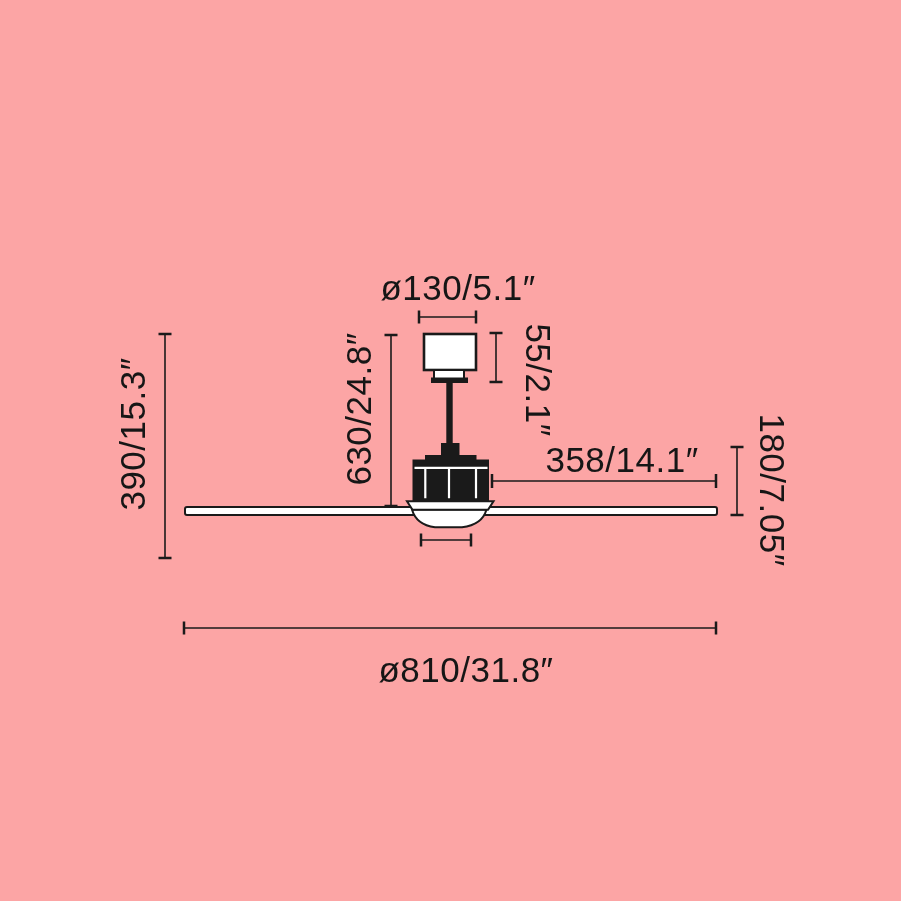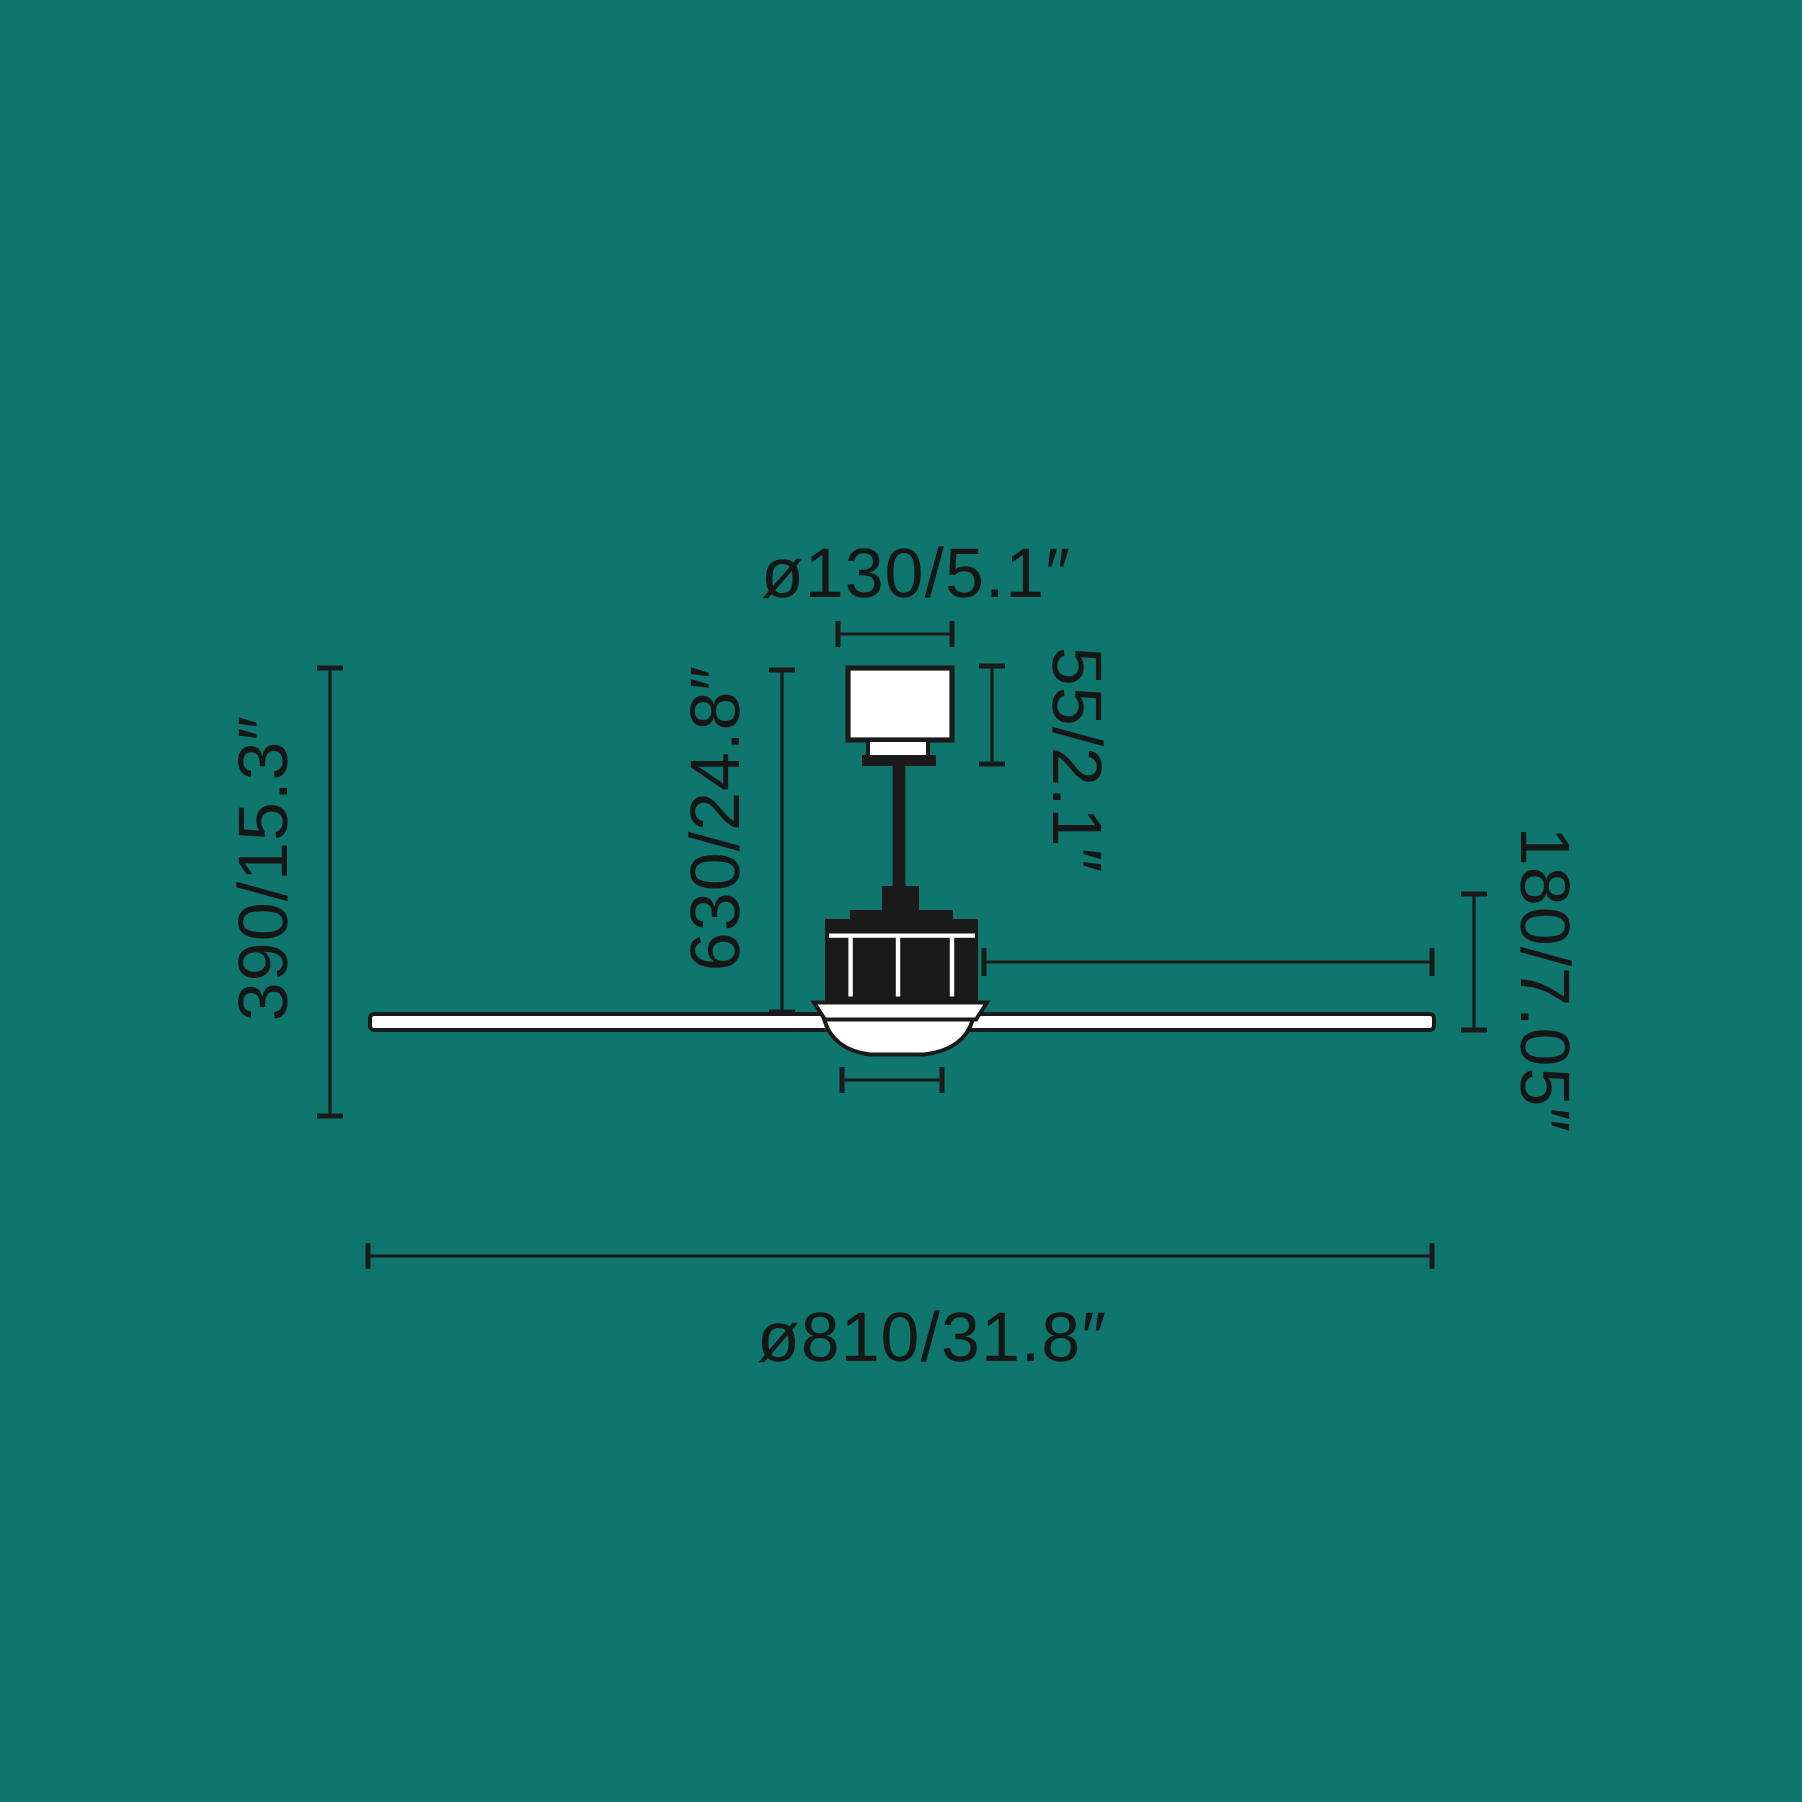--- a/index.html
+++ b/index.html
@@ -4,21 +4,21 @@
 <style>
   html, body {
     margin: 0;
     padding: 0;
     background: #ffffff;
   }
   .canvas {
     position: relative;
     width: 901px;
     height: 901px;
-    background: #0f766e;
+    background: #fca5a5;
     overflow: hidden;
     font-family: "Liberation Sans", sans-serif;
   }
   .drawing {
     position: absolute;
     left: 0;
     top: 0;
   }
   .lbl {
     position: absolute;
@@ -90,18 +90,19 @@
   </svg>
 
   <div class="lbl" style="left:458px; top:287px">ø130/5.1″</div>
 
   <div class="lbl rot-cw" style="left:538px; top:380px">55/2.1″</div>
 
   <div class="lbl rot-ccw" style="left:358px; top:409px">630/24.8″</div>
 
   <div class="lbl rot-ccw" style="left:132px; top:434px">390/15.3″</div>
 
+  <div class="lbl" style="left:622px; top:459px">358/14.1″</div>
 
   <div class="lbl rot-cw" style="left:772px; top:490px">180/7.05″</div>
 
 
   <div class="lbl" style="left:466px; top:669px">ø810/31.8″</div>
 </div>
 
 </body></html>

